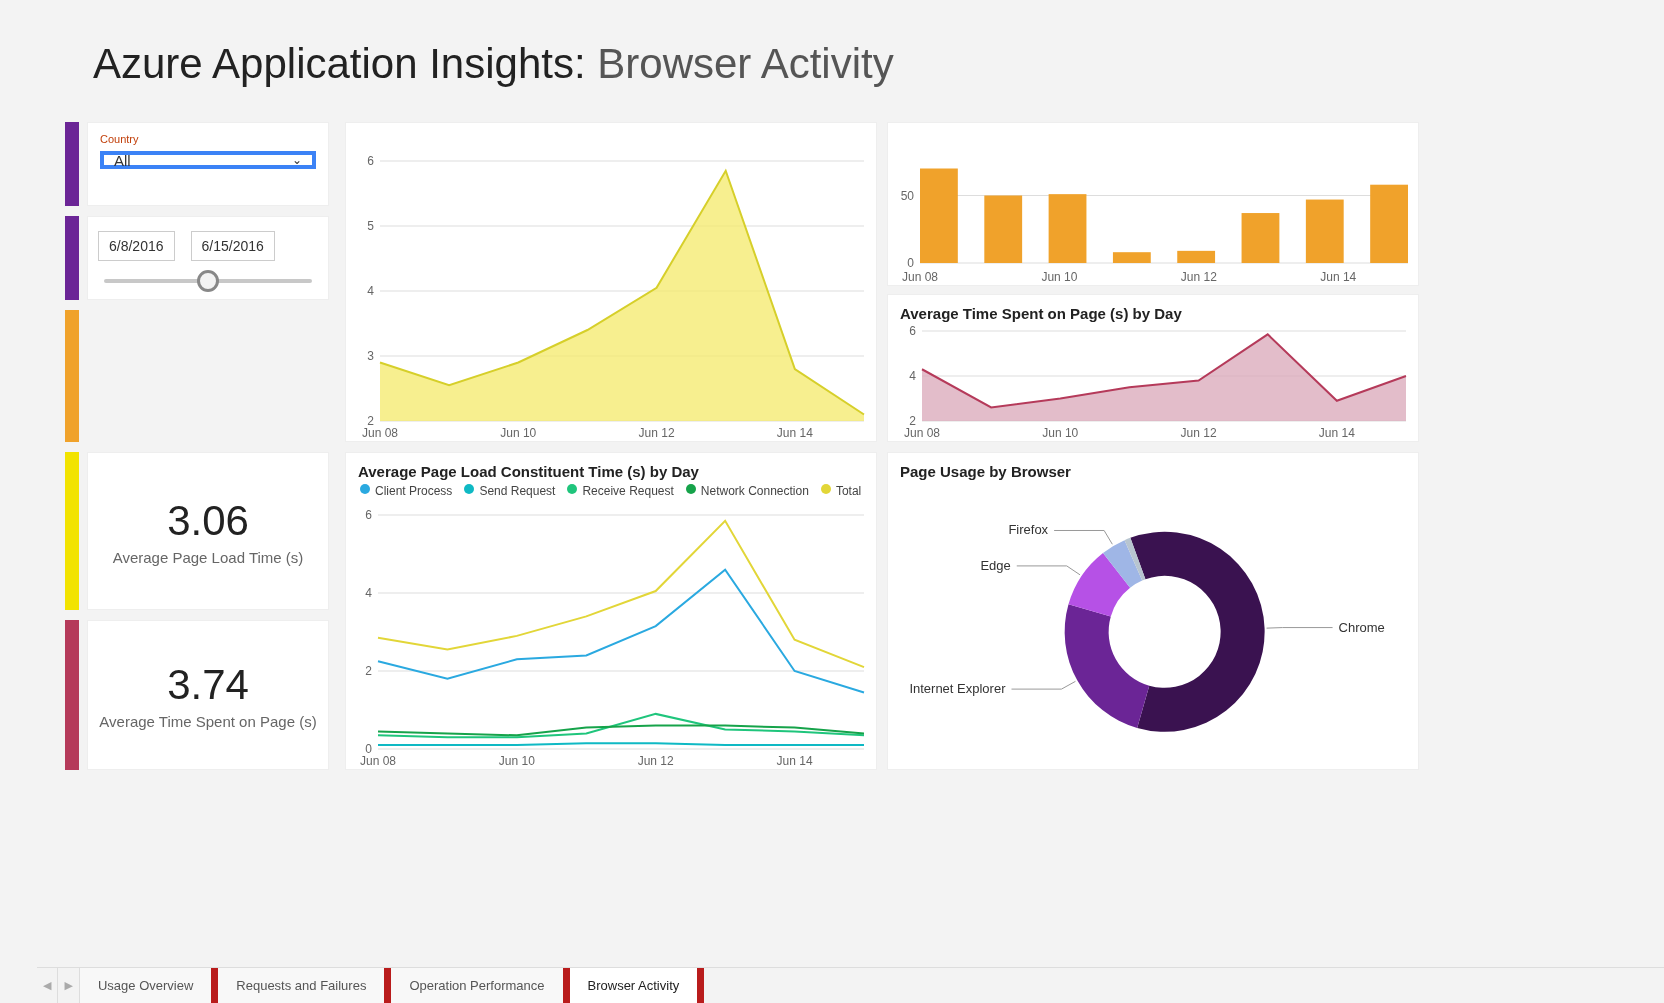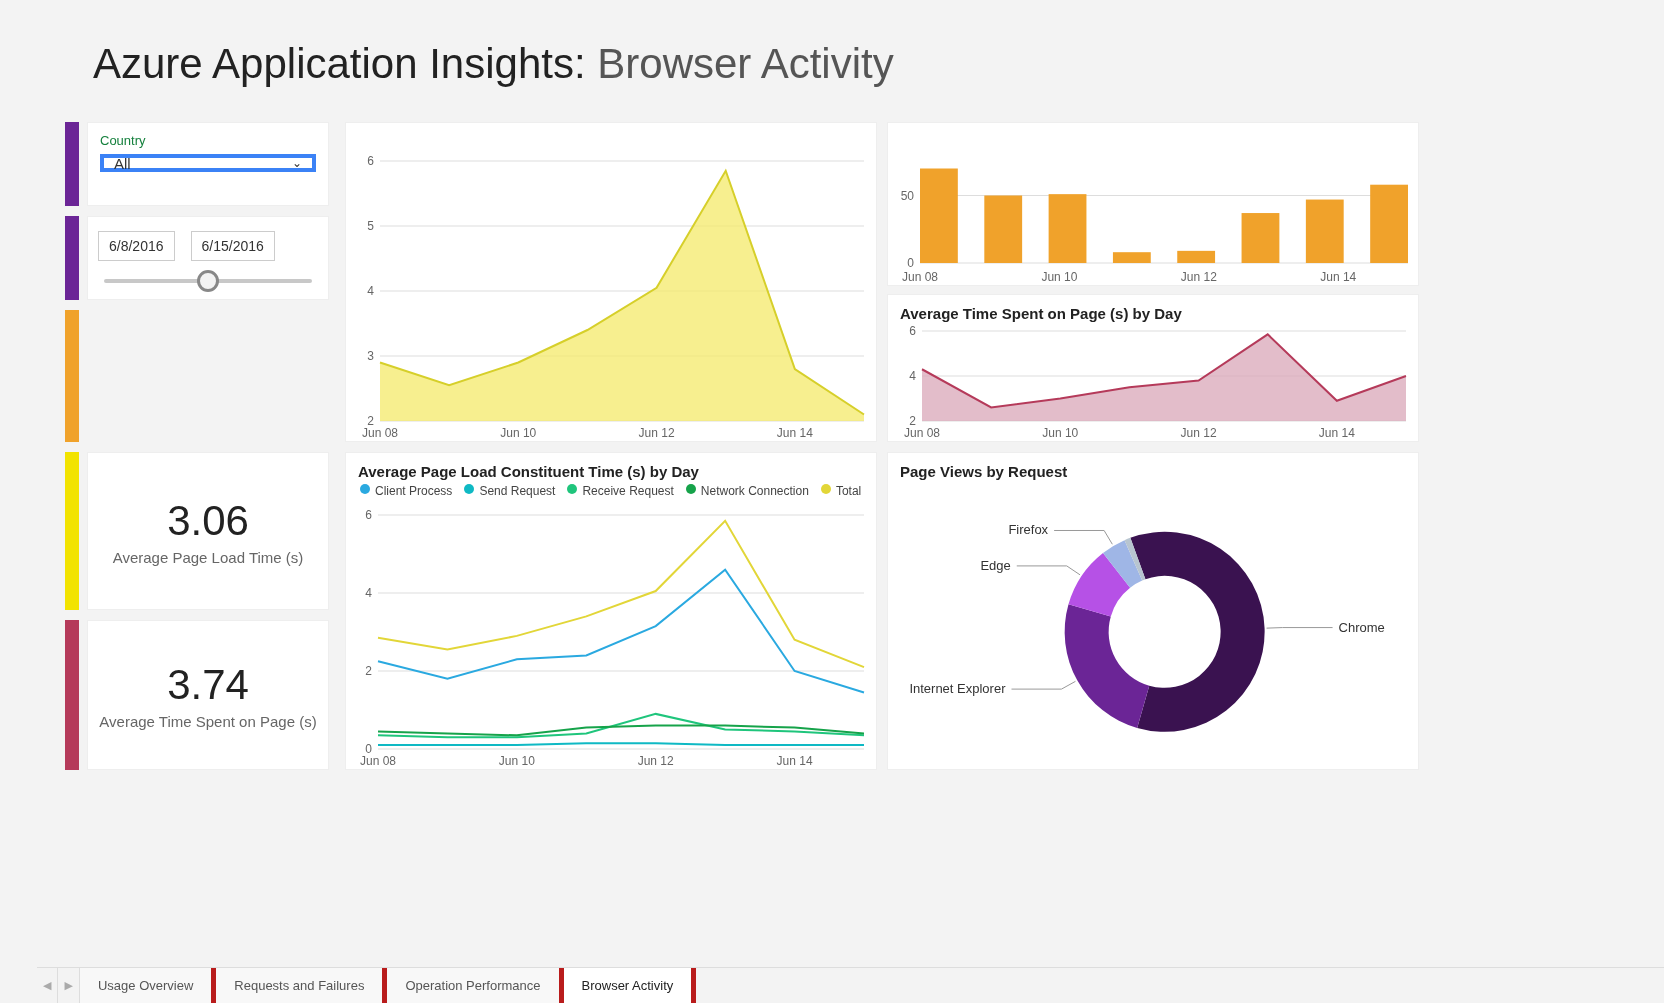--- a/index.html
+++ b/index.html
@@ -4,39 +4,39 @@
 <style>
   * { box-sizing: border-box; margin: 0; padding: 0; }
   body { font-family: "Segoe UI", Arial, sans-serif; background: #f3f3f3; color: #333; width: 1664px; }
   .canvas { width: 1664px; height: 1003px; position: relative; margin-left: 37px; }
   .header { position: absolute; left: 32px; top: 40px; display: flex; align-items: center; gap: 24px; }
   .h1 { font-size: 42px; font-weight: 400; color: #333; }
   .h1 b { font-weight: 400; color: #222; }
   .h1 .sub { color: #555; }
   .panel { position: absolute; background: #fff; border: 1px solid #eee; }
   .side-stripe { position: absolute; width: 14px; }
-  .filter-label { font-size: 13px; color: #15803d; padding: 10px 12px 6px; }
+  .filter-label { font-size: 11px; color: #c2410c; padding: 10px 12px 6px; }
   .dropdown { margin: 0 12px 12px; height: 18px; border: 4px solid #3b82f6; display: flex; align-items: center; justify-content: space-between; padding: 0 10px; font-size: 15px; cursor: pointer; }
   .dropdown .chev { font-size: 12px; }
   .date-slicer { padding: 14px 10px 10px; }
   .date-boxes { display: flex; gap: 16px; }
   .date-box { border: 1px solid #ccc; padding: 6px 10px; font-size: 14px; }
   .slider-track { margin: 18px 6px 8px; height: 4px; background: #c8c8c8; position: relative; border-radius: 2px; }
   .slider-thumb { position: absolute; left: 50%; top: 50%; transform: translate(-50%,-50%); width: 22px; height: 22px; border-radius: 50%; background: #f3f3f3; border: 3px solid #888; }
   .metric { display: flex; flex-direction: column; align-items: center; justify-content: center; height: 100%; }
   .metric-value { font-size: 42px; font-weight: 300; color: #222; }
   .metric-label { font-size: 15px; color: #666; margin-top: 4px; }
   .chart-title { font-size: 15px; font-weight: 600; color: #222; padding: 10px 12px 4px; }
   .chart-body { position: absolute; left: 0; right: 0; bottom: 0; }
   .legend { display: flex; flex-wrap: wrap; gap: 12px; padding: 0 14px 4px; font-size: 12px; color: #444; }
   .legend .item { display: flex; align-items: flex-start; gap: 5px; }
   .legend .dot { width: 10px; height: 10px; border-radius: 50%; }
   .footer { position: absolute; left: 0; right: 0; bottom: 0; height: 36px; background: #f3f3f3; display: flex; align-items: stretch; border-top: 1px solid #ddd; }
   .footer .nav { display: flex; align-items: center; border-right: 1px solid #ddd; padding: 0 6px; color: #aaa; font-size: 11px; }
-  .footer .tab { display: flex; align-items: center; padding: 0 18px; font-size: 13px; color: #555; border-right: 5px solid #b91c1c; background: rgba(255,255,255,.4); cursor: pointer; }
+  .footer .tab { display: flex; align-items: center; padding: 0 18px; font-size: 13px; color: #555; border-right: 7px solid #b91c1c; background: rgba(255,255,255,.4); cursor: pointer; }
   .footer .tab.active { background: #fff; color: #222; }
   .donut-label { font-size: 13px; fill: #333; }
 </style>
 </head>
 <body>
 
 <div class="canvas">
 
   <div class="header">
     <span>
@@ -193,21 +193,21 @@
         <text x="34" y="114" text-anchor="middle" font-size="12" fill="#666">Jun 08</text>
         <text x="172.28571428571428" y="114" text-anchor="middle" font-size="12" fill="#666">Jun 10</text>
         <text x="310.57142857142856" y="114" text-anchor="middle" font-size="12" fill="#666">Jun 12</text>
         <text x="448.85714285714283" y="114" text-anchor="middle" font-size="12" fill="#666">Jun 14</text>
         <path d="M34,46.25000000000001 L 103.14285714285714,84.5 L 172.28571428571428,75.5 L 241.42857142857142,64.25 L 310.57142857142856,57.50000000000001 L 379.7142857142857,11.375000000000014 L 448.85714285714283,77.75 L 518,53 L 518,98 L 34,98 Z" fill="#d9a7b8" fill-opacity="0.75"></path>
         <path d="M34,46.25000000000001 L 103.14285714285714,84.5 L 172.28571428571428,75.5 L 241.42857142857142,64.25 L 310.57142857142856,57.50000000000001 L 379.7142857142857,11.375000000000014 L 448.85714285714283,77.75 L 518,53" stroke="#b53a5a" stroke-width="2" fill="none"></path>
       </svg>
   </div>
 
   <div class="panel" style="left:850px; top:452px; width:532px; height:318px;">
-    <div class="chart-title">Page Views by Request</div>
+    <div class="chart-title">Page Usage by Browser</div>
     <svg id="svg-donut" class="chart-body" style="top:28px" width="532" height="290">
         <path d="M 242.35021925445486,56.86272871526212 A 100,100 0 1 1 249.16607265477072,246.95187630113656 L 261.2546006866716,204.64505072863648 A 56,56 0 1 0 257.4377227824947,98.1951280805468 Z" fill="#3a1250"></path>
         <line x1="378.5744945413419" y1="147.14502768804718" x2="394.56421917527786" y2="146.57169869793694" stroke="#999"></line>
         <line x1="394.56421917527786" y1="146.57169869793694" x2="444.56421917527786" y2="146.57169869793694" stroke="#999"></line>
         <text x="450.56421917527786" y="150.57169869793694" text-anchor="start" class="donut-label">Chrome</text>
         <path d="M 249.16607265477072,246.95187630113656 A 100,100 0 0 1 180.48812369886343,123.32607265477075 L 222.79494927136352,135.41460068667163 A 56,56 0 0 0 261.2546006866716,204.64505072863648 Z" fill="#6b2596"></path>
         <line x1="187.47502303025846" y1="200.33389629319973" x2="173.48835997618136" y2="208.10391924115262" stroke="#999"></line>
         <line x1="173.48835997618136" y1="208.10391924115262" x2="123.48835997618136" y2="208.10391924115262" stroke="#999"></line>
         <text x="117.48835997618136" y="212.10391924115262" text-anchor="end" class="donut-label">Internet Explorer</text>
         <path d="M 180.48812369886343,123.32607265477075 A 100,100 0 0 1 215.00026734742346,72.05647100542872 L 242.12174971455713,106.70362376304008 A 56,56 0 0 0 222.79494927136352,135.41460068667163 Z" fill="#b651e6"></path>

